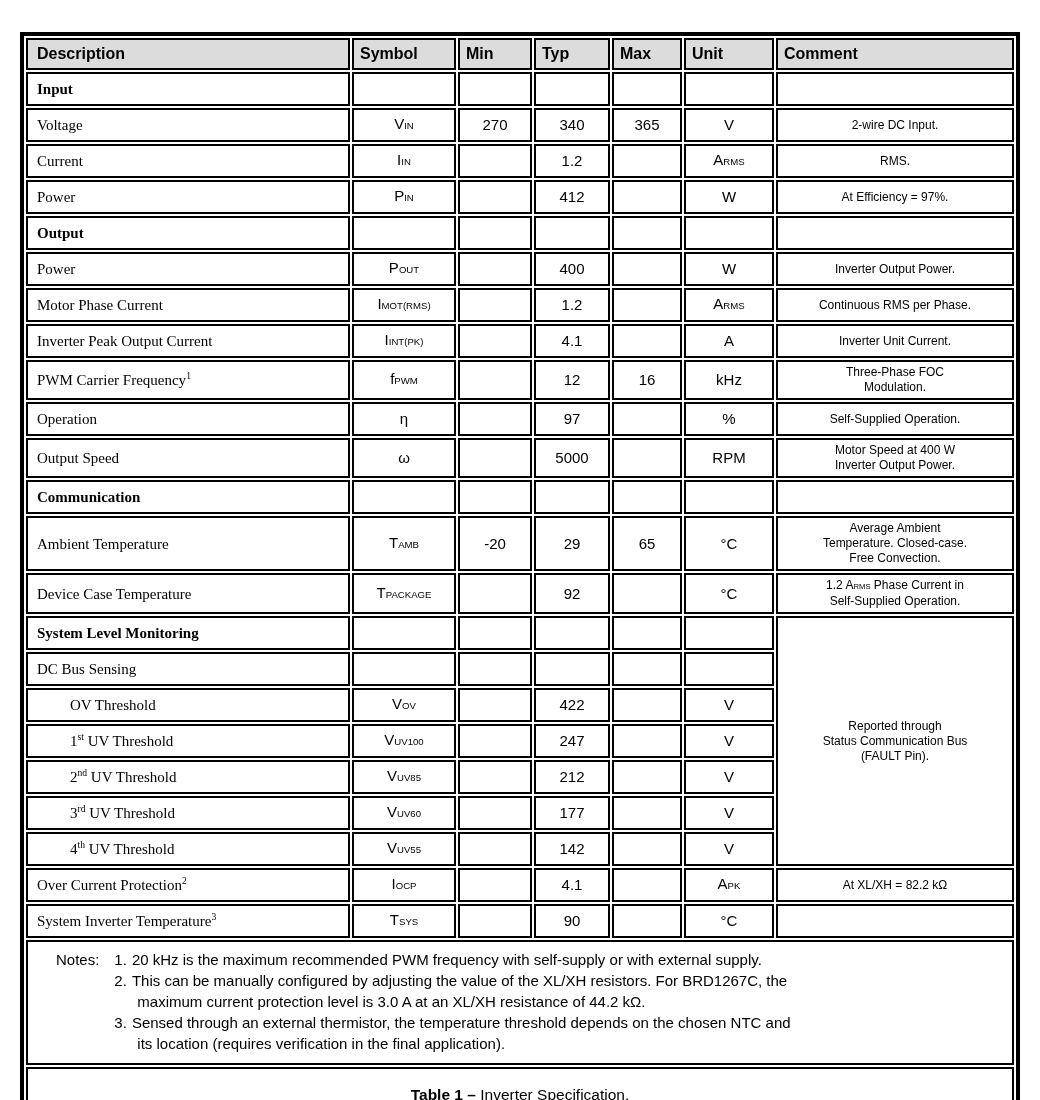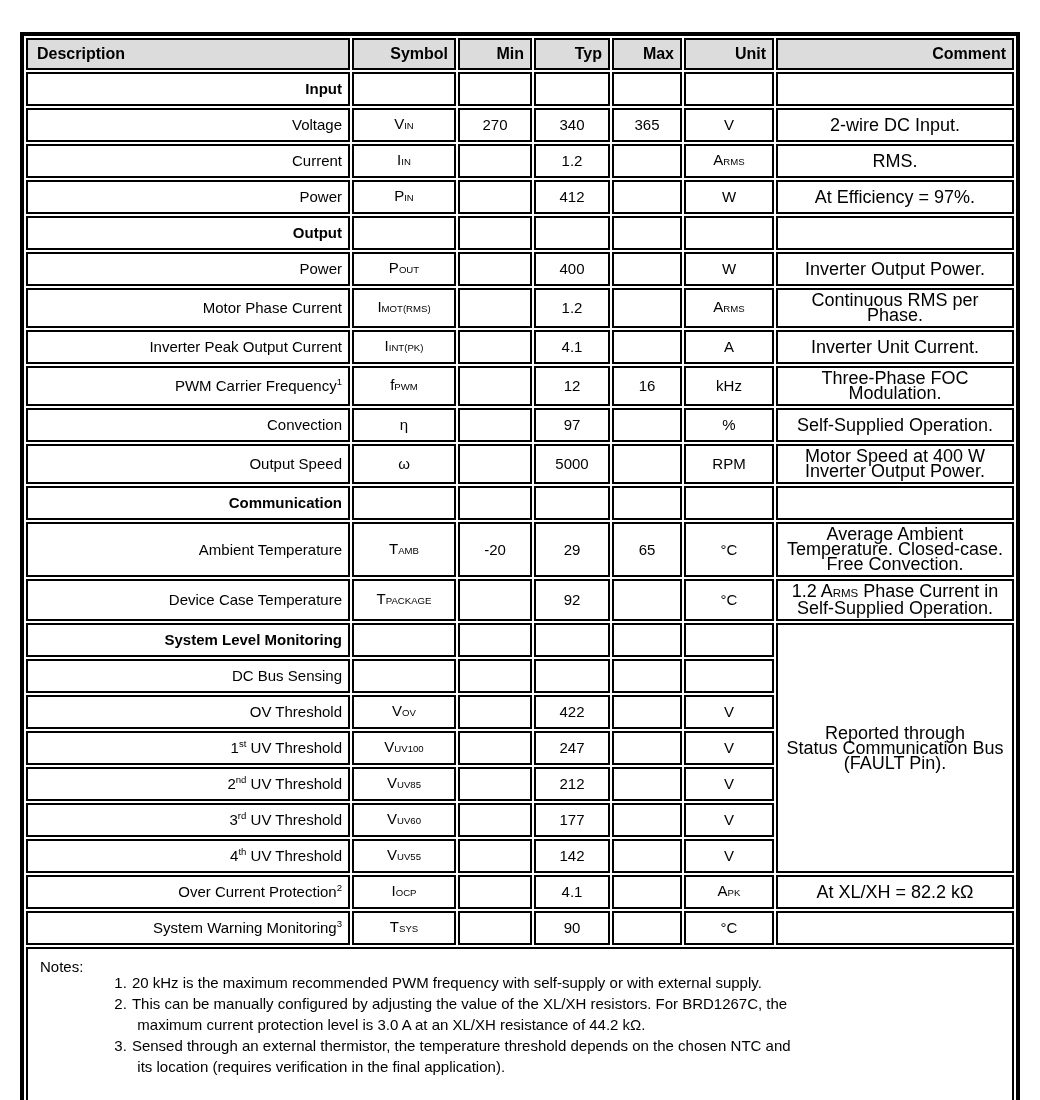--- a/index.html
+++ b/index.html
@@ -4,34 +4,34 @@
 <style>
   html,body{margin:0;padding:0;background:#ffffff;}
   body{width:1040px;height:1100px;font-family:"Liberation Sans",sans-serif;color:#000;}
   .page{position:relative;width:1040px;height:1100px;background:#fff;}
   table.spec{
     position:absolute;left:20px;top:32px;width:1000px;
     border-collapse:separate;border-spacing:2px;
     border:4px solid #000;table-layout:fixed;background:#fff;
   }
   th,td{border:2px solid #000;background:#fff;vertical-align:middle;overflow:hidden;}
-  th{background:#dcdcdc;font-size:16px;font-weight:bold;padding:4px 6px;text-align:right;line-height:20px;}
+  th{background:#dcdcdc;font-size:16px;font-weight:bold;padding:4px 6px;text-align:left;line-height:20px;}
   th.c-desc{text-align:left;padding-left:9px;}
   td{font-size:15px;padding:3px 6px;height:24px;line-height:20px;}
-  td.c-desc{text-align:right;padding-left:9px;}
+  td.c-desc{text-align:left;padding-left:9px;font-family:Liberation Serif, serif;}
   td.c-sym,td.c-min,td.c-typ,td.c-max,td.c-unit{text-align:center;}
-  td.c-comment{text-align:center;font-size:18px;line-height:15px;white-space:pre-line;}
+  td.c-comment{text-align:center;font-size:12px;line-height:15px;white-space:pre-line;}
   td.b{font-weight:bold;}
   td.ind{padding-left:42px;}
   .sb{font-size:64%;text-align:right;}                 
   .sp{font-size:64%;vertical-align:super;line-height:0;} 
   td.notes-cell{padding:7px 8px 9px 8px;}
   .notes{display:flex;align-items:flex-start;font-size:15px;line-height:21px;}
-  .notes-label{flex:0 0 auto;margin:0 15px 0 4px;}
-  ol.notes-list{margin:16px;padding:0;list-style:none;}
+  .notes-label{flex:0 0 auto;margin:0 15px 0 20px;}
+  ol.notes-list{margin:0;padding:0;list-style:none;}
   ol.notes-list li{white-space:pre-line;padding-left:23px;text-indent:-23px;}
   .nnum{margin-right:5px;}
   td.caption-cell{text-align:center;padding:13px 6px;font-size:15.5px;line-height:19px;}
   .cap-b{font-weight:bold;}
 </style>
 </head>
 <body>
 
 <div class="page">
   <table class="spec">
@@ -132,21 +132,21 @@
           <td class="c-desc"><span>PWM Carrier Frequency</span><span class="sp">1</span></td>
           <td class="c-sym"><span>f</span><span class="sb">PWM</span></td>
           <td class="c-min"></td>
           <td class="c-typ">12</td>
           <td class="c-max">16</td>
           <td class="c-unit">kHz</td>
           <td class="c-comment">Three-Phase FOC
 Modulation.</td>
         </tr>
         <tr>
-          <td class="c-desc">Convection</td>
+          <td class="c-desc">Operation</td>
           <td class="c-sym">η</td>
           <td class="c-min"></td>
           <td class="c-typ">97</td>
           <td class="c-max"></td>
           <td class="c-unit">%</td>
           <td class="c-comment">Self-Supplied Operation.</td>
         </tr>
         <tr>
           <td class="c-desc">Output Speed</td>
           <td class="c-sym">ω</td>
@@ -249,21 +249,21 @@
         <tr>
           <td class="c-desc"><span>Over Current Protection</span><span class="sp">2</span></td>
           <td class="c-sym"><span>I</span><span class="sb">OCP</span></td>
           <td class="c-min"></td>
           <td class="c-typ">4.1</td>
           <td class="c-max"></td>
           <td class="c-unit"><span>A</span><span class="sb">PK</span></td>
           <td class="c-comment">At XL/XH = 82.2 kΩ</td>
         </tr>
         <tr>
-          <td class="c-desc"><span>System Warning Monitoring</span><span class="sp">3</span></td>
+          <td class="c-desc"><span>System Inverter Temperature</span><span class="sp">3</span></td>
           <td class="c-sym"><span>T</span><span class="sb">SYS</span></td>
           <td class="c-min"></td>
           <td class="c-typ">90</td>
           <td class="c-max"></td>
           <td class="c-unit">°C</td>
           <td class="c-comment"></td>
         </tr>
       </tbody>
     <tbody>
       <tr>

